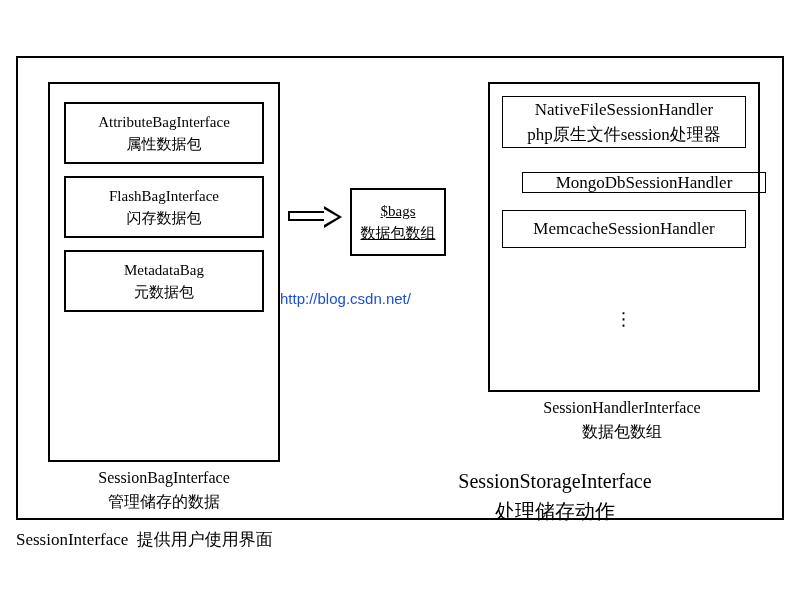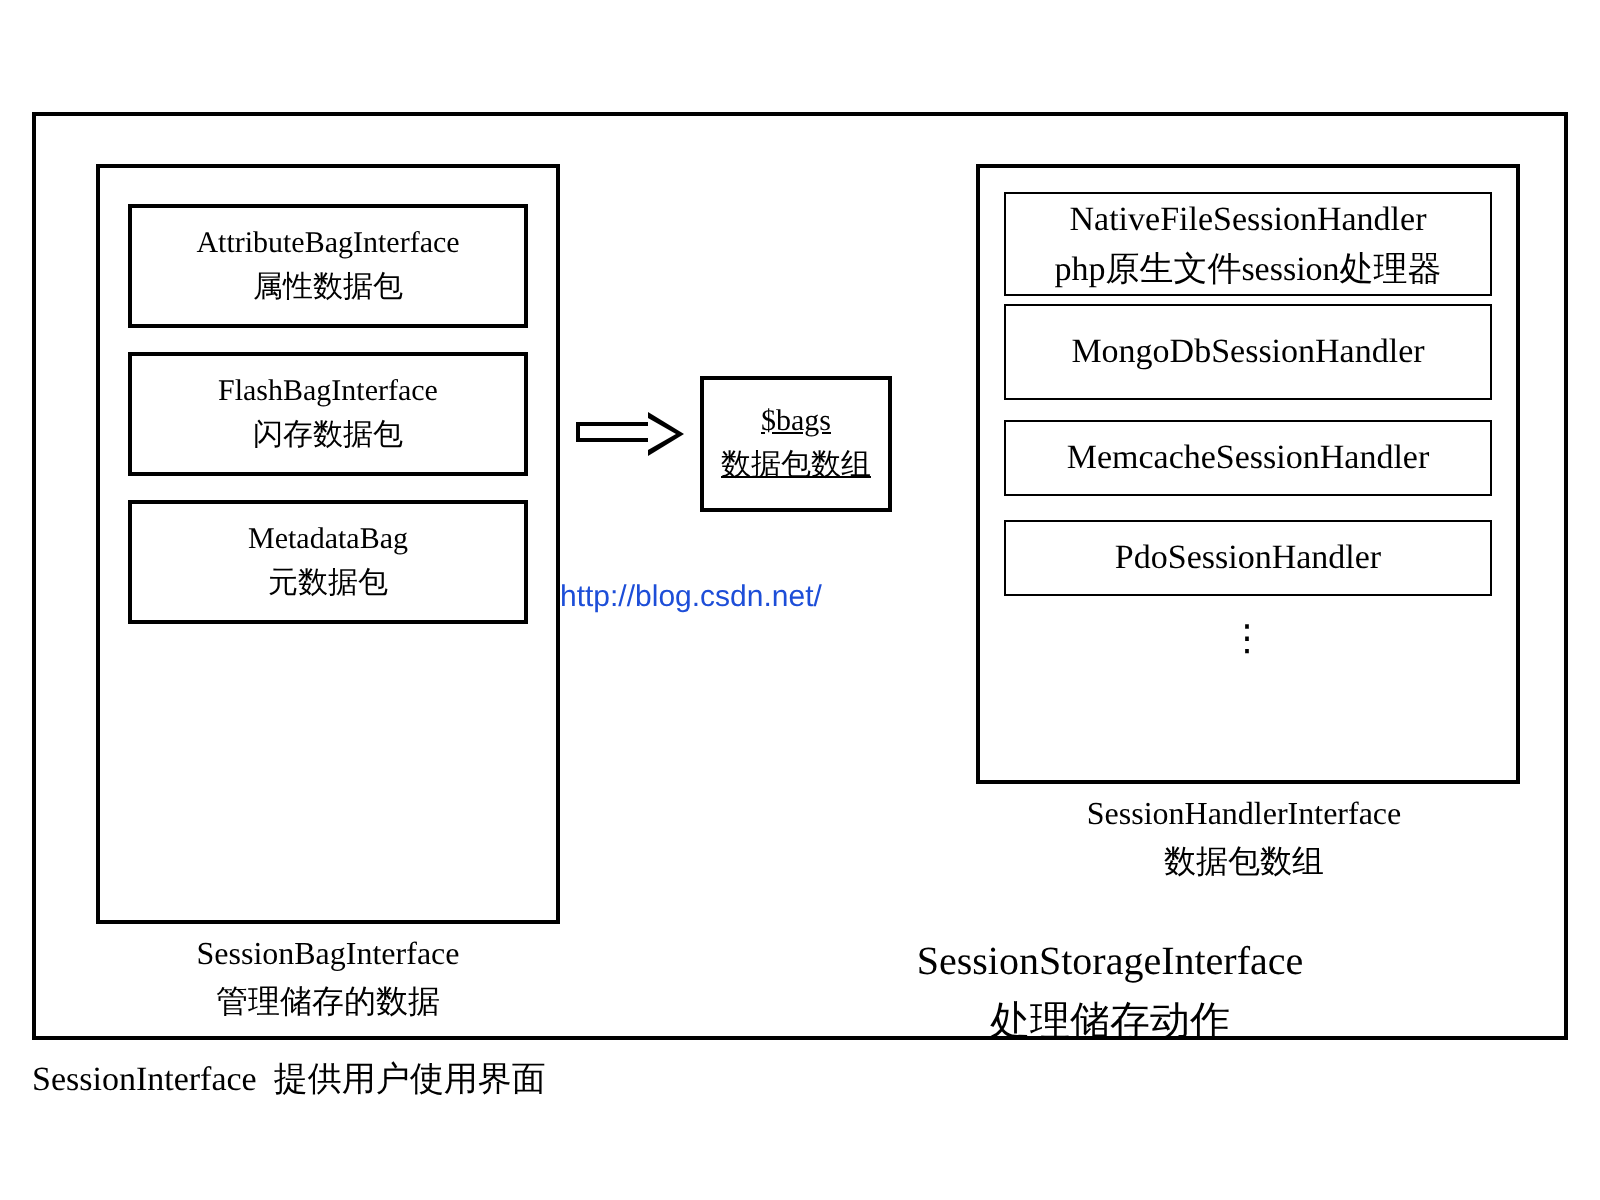--- a/index.html
+++ b/index.html
@@ -124,21 +124,21 @@
     border: 1.5px solid #000;
     display: flex;
     flex-direction: column;
     align-items: center;
     justify-content: center;
     font-size: 17px;
     line-height: 1.5;
     padding: 6px 0;
   }
   .handler-item-0 { top: 12px; height: 52px; }
-  .handler-item-1 { top: 68px; height: 48px; }
+  .handler-item-1 { top: 88px; height: 21px; margin-left: 20px; }
   .handler-item-2 { top: 126px; height: 38px; }
   .handler-item-3 { top: 176px; height: 38px; }
   .ellipsis {
     position: absolute;
     left: 0;
     top: 224px;
     width: 268px;
     text-align: center;
     font-size: 18px;
     letter-spacing: 1px;
@@ -223,23 +223,20 @@
       <div class="handler-item handler-item-0">
         <div>NativeFileSessionHandler</div>
         <div>php原生文件session处理器</div>
       </div>
       <div class="handler-item handler-item-1">
         <div>MongoDbSessionHandler</div>
       </div>
       <div class="handler-item handler-item-2">
         <div>MemcacheSessionHandler</div>
       </div>
-      <div class="handler-item handler-item-3">
-        <div>PdoSessionHandler</div>
-      </div>
       <div class="ellipsis">⋮</div>
     </div>
 
     <div class="handler-caption">
       <div>SessionHandlerInterface</div>
       <div>数据包数组</div>
     </div>
   </div>
 
   <div class="storage-caption">

